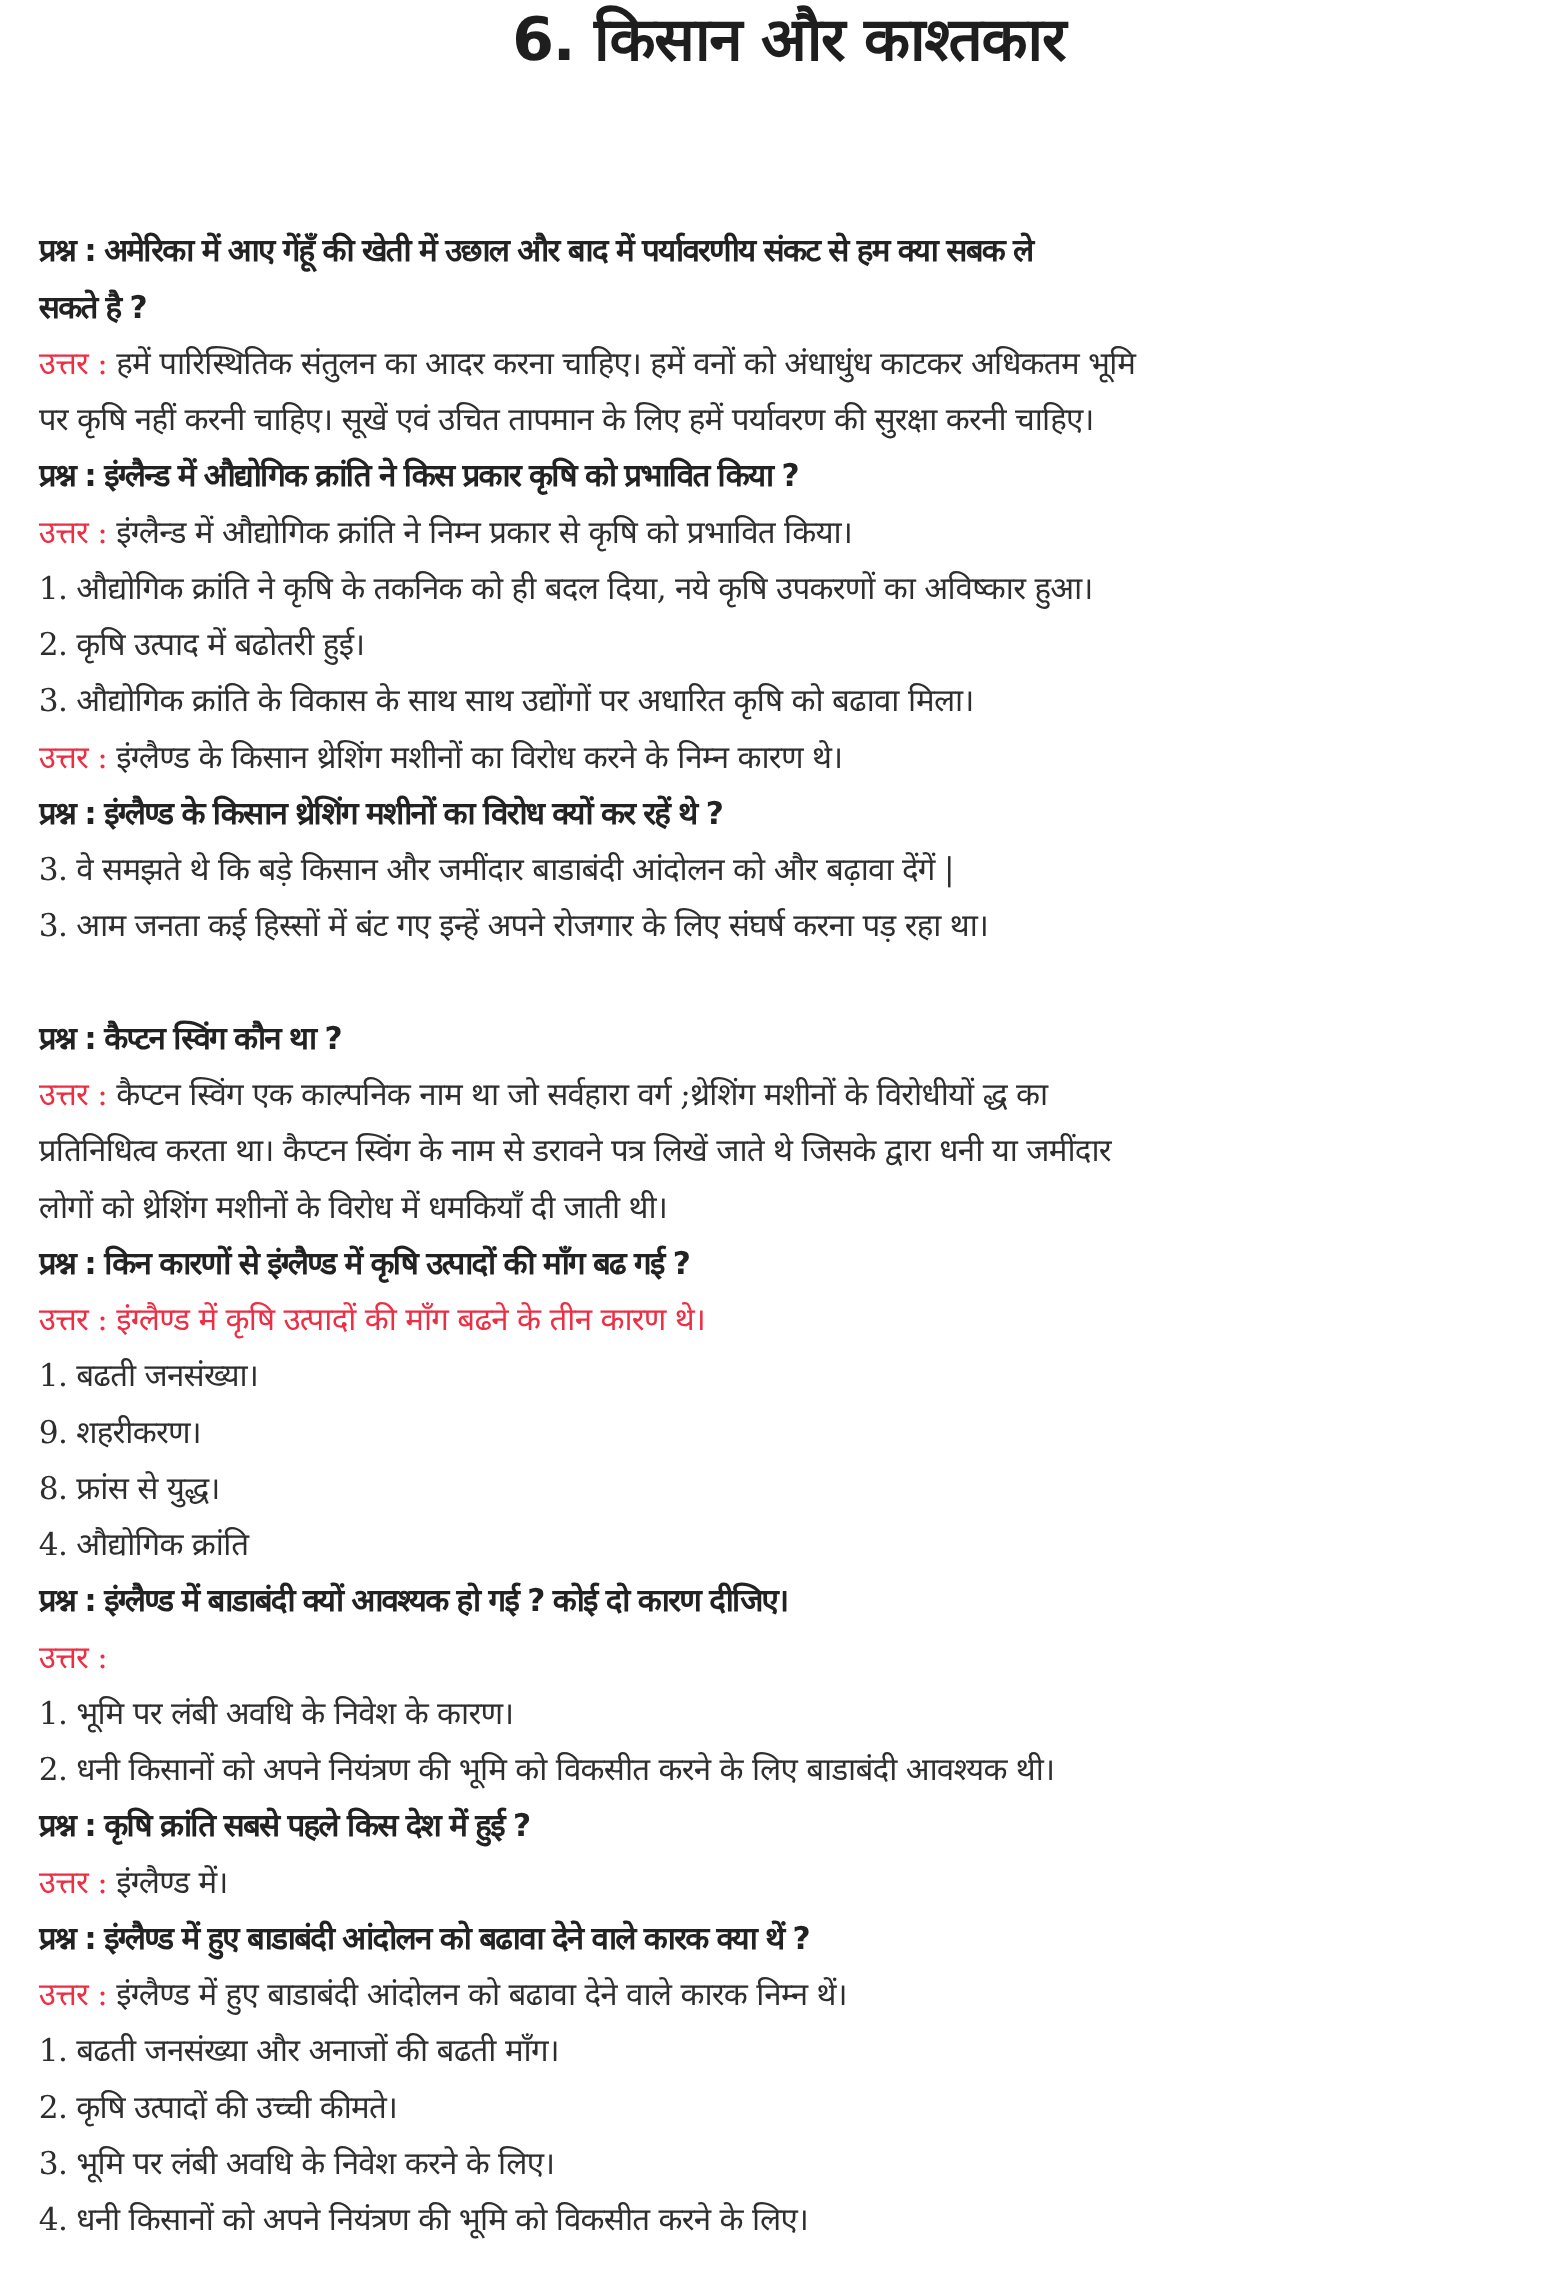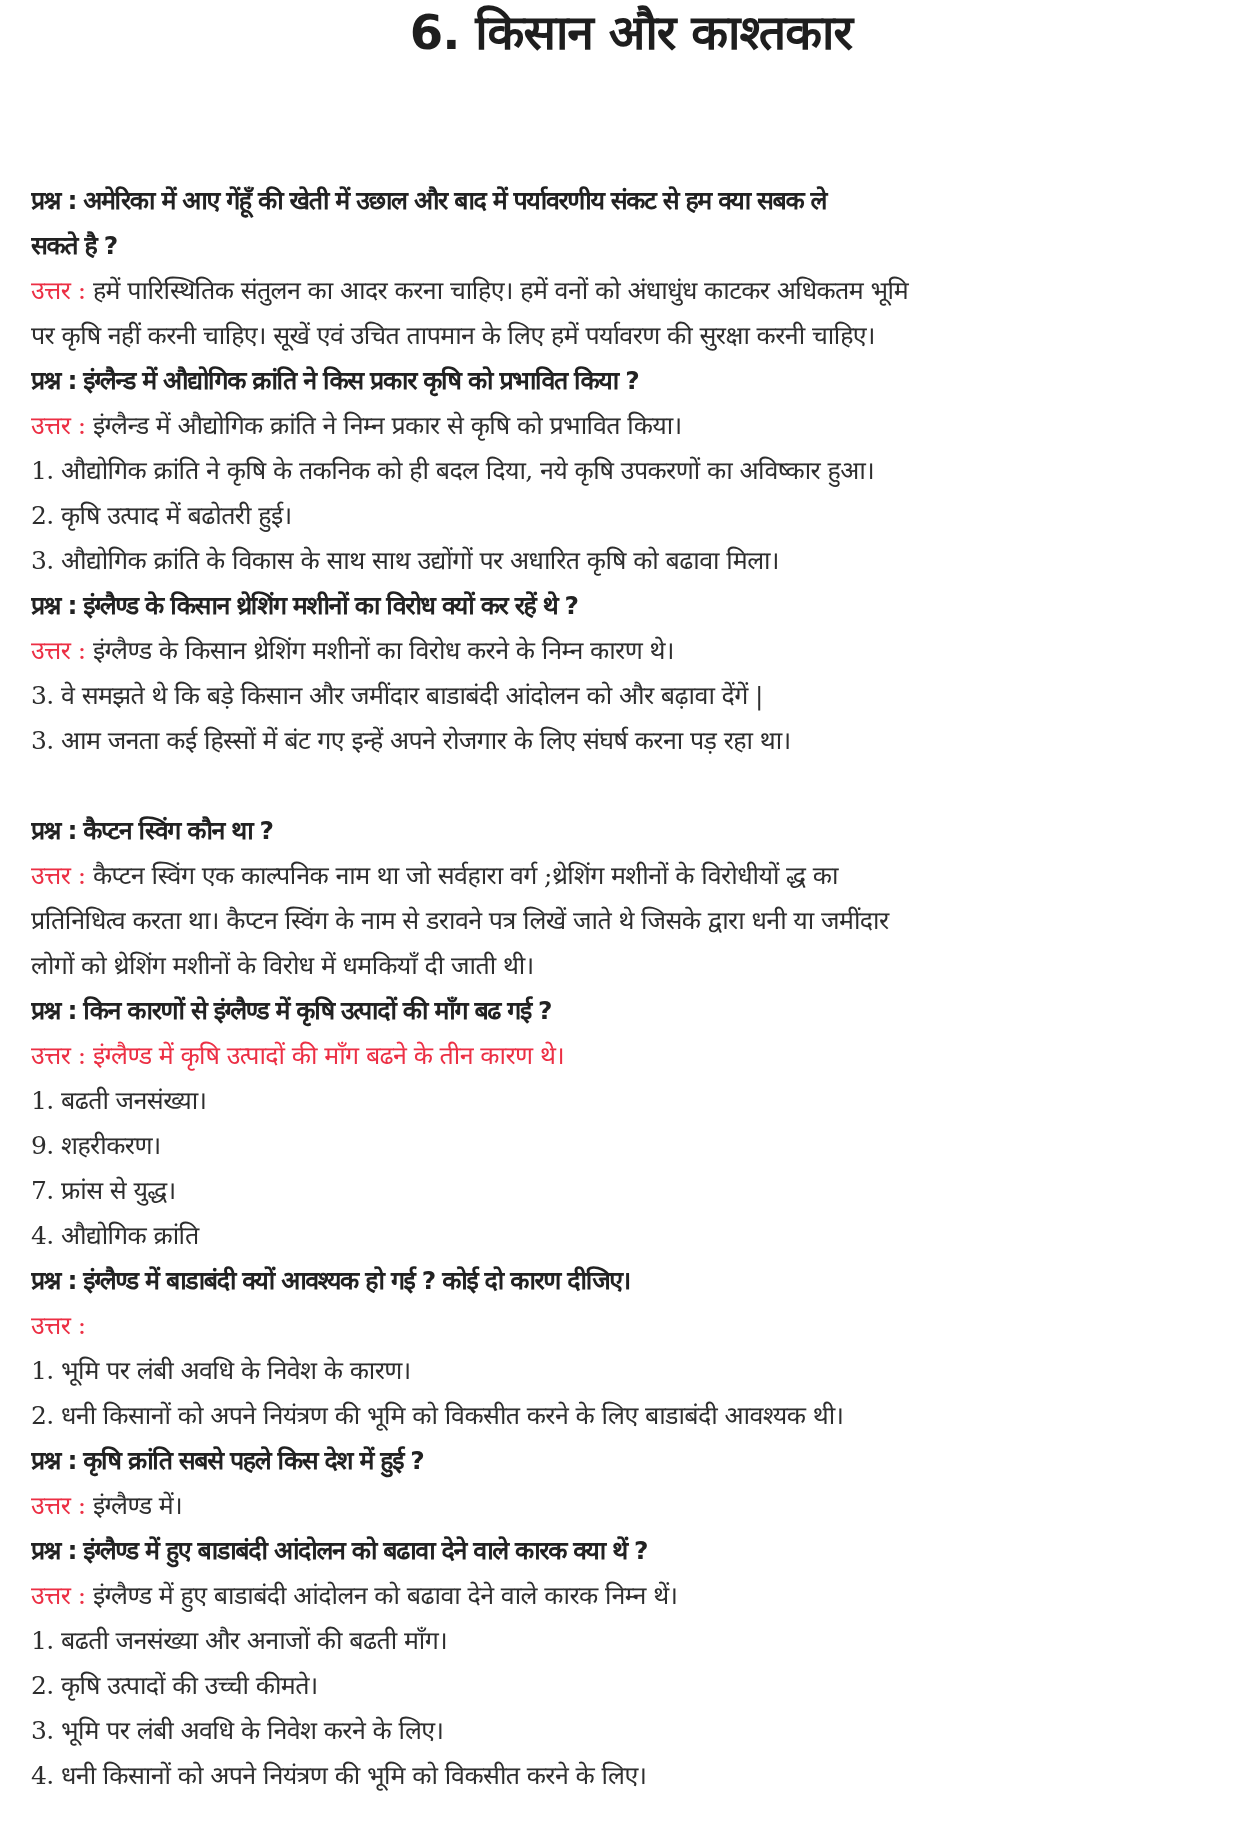--- a/index.html
+++ b/index.html
@@ -66,41 +66,41 @@
 
   <div>
     <div class="line q">प्रश्न : इंग्लैन्ड में औद्योगिक क्रांति ने किस प्रकार कृषि को प्रभावित किया ?</div>
     <div class="line a"><span class="lbl">उत्तर :</span> <span>इंग्लैन्ड में औद्योगिक क्रांति ने निम्न प्रकार से कृषि को प्रभावित किया।</span></div>
     <div class="line a">1. औद्योगिक क्रांति ने कृषि के तकनिक को ही बदल दिया, नये कृषि उपकरणों का अविष्कार हुआ।</div>
     <div class="line a">2. कृषि उत्पाद में बढोतरी हुई।</div>
     <div class="line a">3. औद्योगिक क्रांति के विकास के साथ साथ उद्योंगों पर अधारित कृषि को बढावा मिला।</div>
   </div>
 
   <div>
+    <div class="line a"><span class="lbl">उत्तर :</span> <span>इंग्लैण्ड के किसान थ्रेशिंग मशीनों का विरोध करने के निम्न कारण थे।</span></div>
     <div class="line q">प्रश्न : इंग्लैण्ड के किसान थ्रेशिंग मशीनों का विरोध क्यों कर रहें थे ?</div>
-    <div class="line a"><span class="lbl">उत्तर :</span> <span>इंग्लैण्ड के किसान थ्रेशिंग मशीनों का विरोध करने के निम्न कारण थे।</span></div>
     <div class="line a">3. वे समझते थे कि बड़े किसान और जमींदार बाडाबंदी आंदोलन को और बढ़ावा देंगें |</div>
     <div class="line a">3. आम जनता कई हिस्सों में बंट गए इन्हें अपने रोजगार के लिए संघर्ष करना पड़ रहा था।</div>
   </div>
 
   <div class="gap"></div>
 
   <div>
     <div class="line q">प्रश्न : कैप्टन स्विंग कौन था ?</div>
     <div class="line a"><span class="lbl">उत्तर :</span> <span>कैप्टन स्विंग एक काल्पनिक नाम था जो सर्वहारा वर्ग ;थ्रेशिंग मशीनों के विरोधीयों द्ध का</span></div>
     <div class="line a">प्रतिनिधित्व करता था। कैप्टन स्विंग के नाम से डरावने पत्र  लिखें जाते थे जिसके द्वारा धनी या जमींदार</div>
     <div class="line a">लोगों को थ्रेशिंग मशीनों के विरोध में धमकियाँ दी जाती थी।</div>
   </div>
 
   <div>
     <div class="line q">प्रश्न : किन कारणों से इंग्लैण्ड में कृषि उत्पादों की माँग बढ गई ?</div>
     <div class="line a red"><span class="lbl">उत्तर :</span> <span>इंग्लैण्ड में कृषि उत्पादों की माँग बढने के तीन कारण थे।</span></div>
     <div class="line a">1. बढती जनसंख्या।</div>
     <div class="line a">9. शहरीकरण।</div>
-    <div class="line a">7. फ्रांस से युद्ध।</div>
+    <div class="line a">8. फ्रांस से युद्ध।</div>
     <div class="line a">4. औद्योगिक क्रांति</div>
   </div>
 
   <div>
     <div class="line q">प्रश्न : इंग्लैण्ड में बाडाबंदी क्यों आवश्यक हो गई ? कोई दो कारण दीजिए।</div>
     <div class="line a"><span class="lbl">उत्तर :</span></div>
     <div class="line a">1. भूमि पर लंबी अवधि के निवेश के कारण।</div>
     <div class="line a">2. धनी किसानों को अपने नियंत्रण की भूमि को विकसीत करने के लिए बाडाबंदी आवश्यक थी।</div>
   </div>
 

